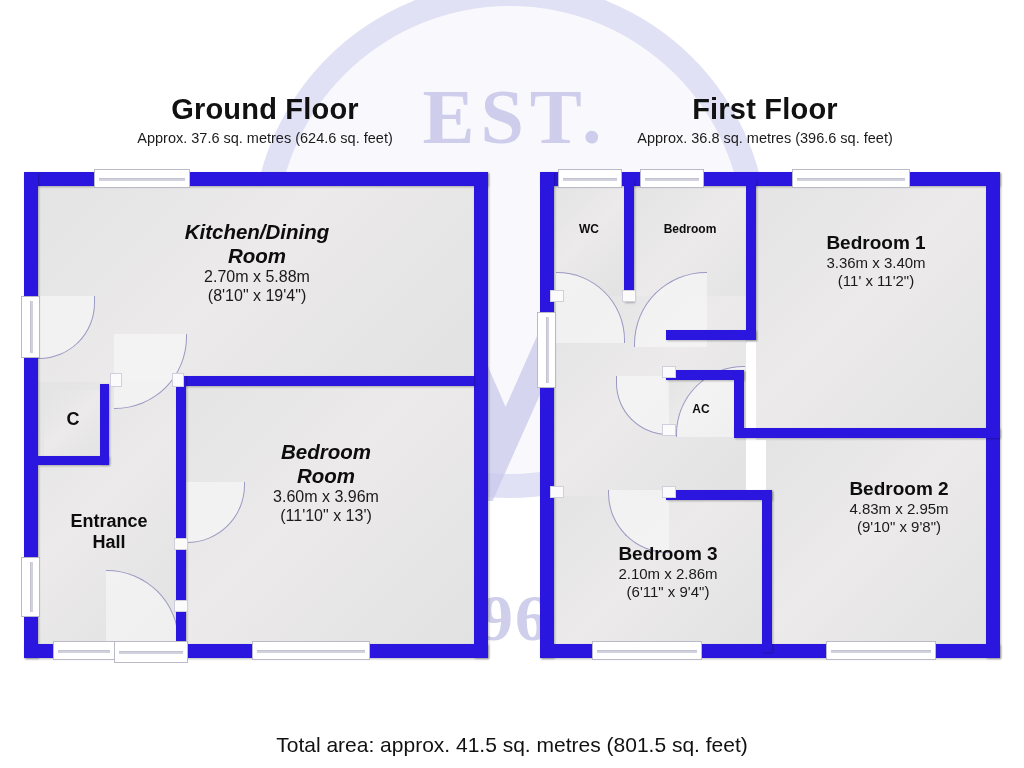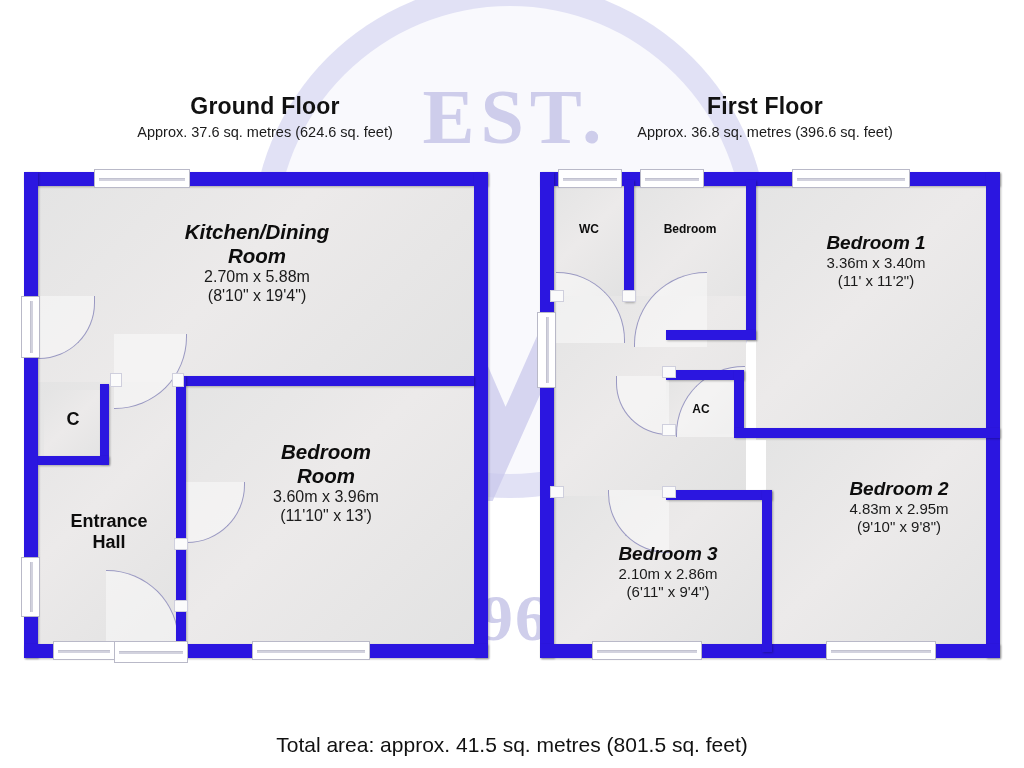--- a/index.html
+++ b/index.html
@@ -77,21 +77,21 @@
     opacity: 0.85;
   }
 
   
   .plan-title {
     position: absolute;
     text-align: center;
     z-index: 5;
   }
   .plan-title .t-main {
-    font-size: 23px;
+    font-size: 29px;
     font-weight: bold;
     color: #111111;
     letter-spacing: 0.2px;
   }
   .plan-title .t-sub {
     font-size: 14.5px;
     color: #1b1b1b;
     margin-top: 4px;
   }
   #ground-title { left: 45px; top: 93px; width: 440px; }
@@ -172,21 +172,21 @@
   }
   .room-label .r-name {
     font-weight: bold;
     color: #0d0d0d;
   }
   .room-label .r-dim {
     color: #1a1a1a;
   }
   .rl-big .r-name { font-size: 20.5px; font-style: italic; }
   .rl-big .r-dim  { font-size: 16px; }
-  .rl-mid .r-name { font-size: 19px; font-style: italic; }
+  .rl-mid .r-name { font-size: 19px; }
   .rl-mid .r-dim  { font-size: 15px; }
   .rl-small .r-name { font-size: 12px; }
   .rl-tiny  .r-name { font-size: 18px; }
 </style>
 </head>
 <body>
 
 <div id="watermark">
   <div class="wm-circle"></div>
   <div class="wm-circle-inner"></div>

